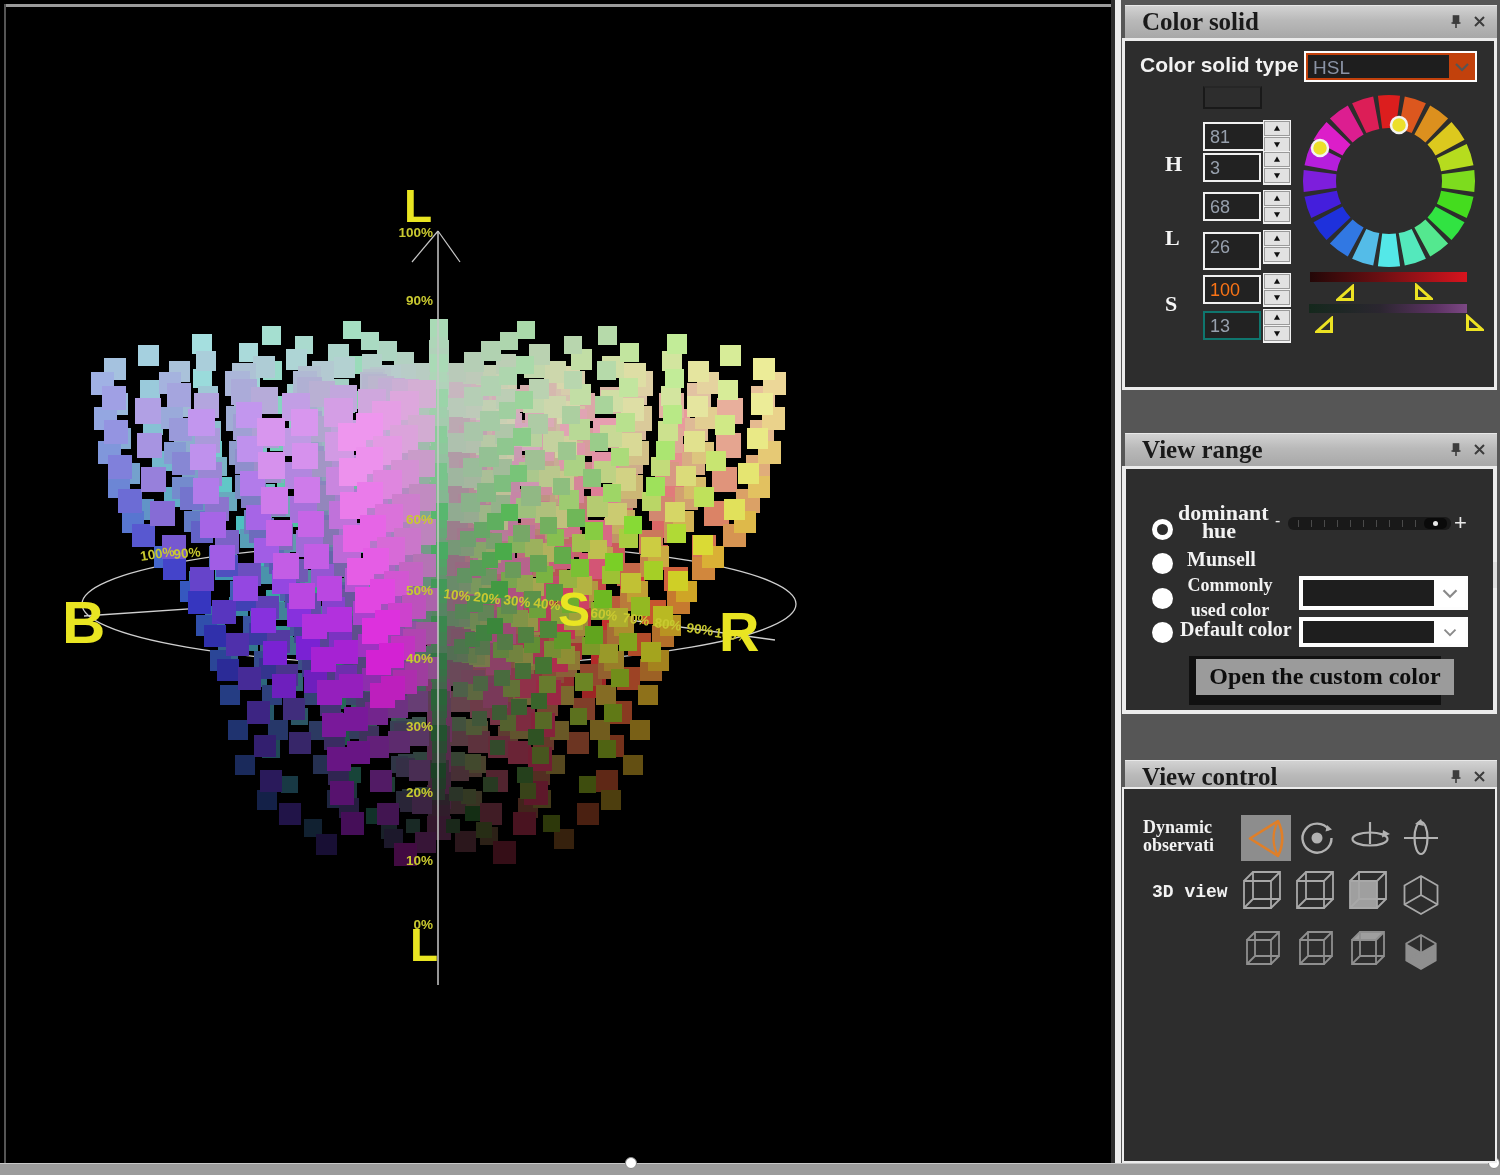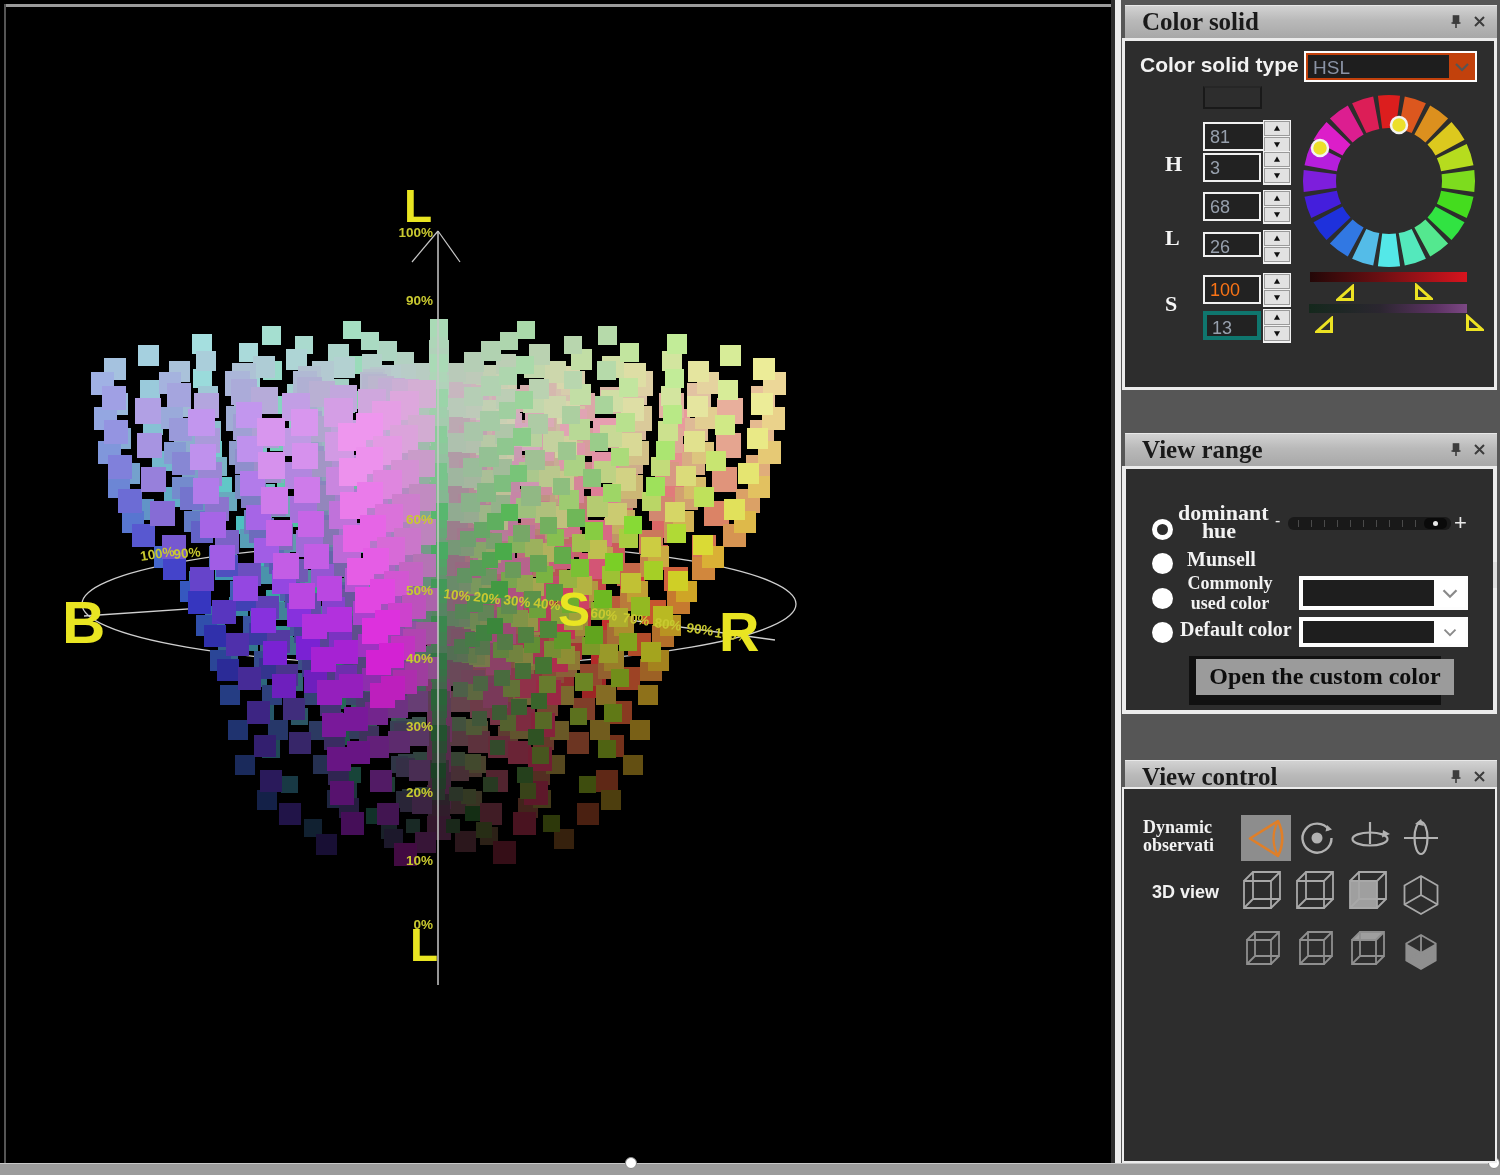--- a/index.html
+++ b/index.html
@@ -1377,41 +1377,41 @@
 <div style="position:absolute;left:1203px;top:192px;width:58px;height:29px;background:#222;border:2px solid #f0f0f0;">
     <div style="position:absolute;left:5px;top:3px;font:18px 'Liberation Sans',sans-serif;color:#97a0ad;">68</div>
   </div>
 <div style="position:absolute;left:1263px;top:190px;width:28px;height:34px;background:#f2f2f2;"></div>
 <svg width="26" height="15" viewBox="0 0 19 15" style="position:absolute;left:1264px;top:191px;background:#e2e2e2;border:1px solid #9a9a9a">
     <path d="M6 10 L13 10 L9.5 4 Z" fill="#111"></path>
   </svg>
 <svg width="26" height="15" viewBox="0 0 19 15" style="position:absolute;left:1264px;top:207px;background:#e2e2e2;border:1px solid #9a9a9a">
     <path d="M6 5 L13 5 L9.5 11 Z" fill="#111"></path>
   </svg>
-<div style="position:absolute;left:1203px;top:232px;width:58px;height:25px;background:#222;border:2px solid #f0f0f0;">
+<div style="position:absolute;left:1203px;top:232px;width:58px;height:38px;background:#222;border:2px solid #f0f0f0;">
     <div style="position:absolute;left:5px;top:3px;font:18px 'Liberation Sans',sans-serif;color:#97a0ad;">26</div>
   </div>
 <div style="position:absolute;left:1263px;top:230px;width:28px;height:34px;background:#f2f2f2;"></div>
 <svg width="26" height="15" viewBox="0 0 19 15" style="position:absolute;left:1264px;top:231px;background:#e2e2e2;border:1px solid #9a9a9a">
     <path d="M6 10 L13 10 L9.5 4 Z" fill="#111"></path>
   </svg>
 <svg width="26" height="15" viewBox="0 0 19 15" style="position:absolute;left:1264px;top:247px;background:#e2e2e2;border:1px solid #9a9a9a">
     <path d="M6 5 L13 5 L9.5 11 Z" fill="#111"></path>
   </svg>
 <div style="position:absolute;left:1203px;top:275px;width:58px;height:29px;background:#222;border:2px solid #f0f0f0;">
     <div style="position:absolute;left:5px;top:3px;font:18px 'Liberation Sans',sans-serif;color:#f97316;">100</div>
   </div>
 <div style="position:absolute;left:1263px;top:273px;width:28px;height:34px;background:#f2f2f2;"></div>
 <svg width="26" height="15" viewBox="0 0 19 15" style="position:absolute;left:1264px;top:274px;background:#e2e2e2;border:1px solid #9a9a9a">
     <path d="M6 10 L13 10 L9.5 4 Z" fill="#111"></path>
   </svg>
 <svg width="26" height="15" viewBox="0 0 19 15" style="position:absolute;left:1264px;top:290px;background:#e2e2e2;border:1px solid #9a9a9a">
     <path d="M6 5 L13 5 L9.5 11 Z" fill="#111"></path>
   </svg>
-<div style="position:absolute;left:1203px;top:311px;width:58px;height:29px;background:#222;border:4px solid #0f766e;">
+<div style="position:absolute;left:1203px;top:311px;width:58px;height:29px;background:#222;border:2px solid #0f766e;">
     <div style="position:absolute;left:5px;top:3px;font:18px 'Liberation Sans',sans-serif;color:#97a0ad;">13</div>
   </div>
 <div style="position:absolute;left:1263px;top:309px;width:28px;height:34px;background:#f2f2f2;"></div>
 <svg width="26" height="15" viewBox="0 0 19 15" style="position:absolute;left:1264px;top:310px;background:#e2e2e2;border:1px solid #9a9a9a">
     <path d="M6 10 L13 10 L9.5 4 Z" fill="#111"></path>
   </svg>
 <svg width="26" height="15" viewBox="0 0 19 15" style="position:absolute;left:1264px;top:326px;background:#e2e2e2;border:1px solid #9a9a9a">
     <path d="M6 5 L13 5 L9.5 11 Z" fill="#111"></path>
   </svg>
 <div style="position:absolute;left:1165px;top:151px;font:bold 22px 'Liberation Serif',serif;color:#f5f5f5;">H</div>
@@ -1467,21 +1467,21 @@
   </div>
 <div style="position:absolute;left:1122px;top:466px;width:375px;height:248px;background:#ececec;"></div>
 <div style="position:absolute;left:1126px;top:469px;width:367px;height:241px;background:#2d2d2d;"></div>
 <div style="position:absolute;left:1152px;top:519px;width:21px;height:21px;border-radius:50%;background:#fff;"></div>
 <div style="position:absolute;left:1157px;top:524px;width:11px;height:11px;border-radius:50%;background:#2d2d2d;"></div>
 <div style="position:absolute;left:1152px;top:553px;width:21px;height:21px;border-radius:50%;background:#fff;"></div>
 <div style="position:absolute;left:1152px;top:588px;width:21px;height:21px;border-radius:50%;background:#fff;"></div>
 <div style="position:absolute;left:1152px;top:622px;width:21px;height:21px;border-radius:50%;background:#fff;"></div>
 <div style="position:absolute;left:1178px;top:504px;width:82px;text-align:center;font-size:22px;line-height:18px;font-family:'Liberation Serif',serif;font-weight:bold;color:#f2f2f2;">dominant<br>hue</div>
 <div style="position:absolute;left:1187px;top:548px;font-size:20px;font-family:'Liberation Serif',serif;font-weight:bold;color:#f2f2f2;">Munsell</div>
-<div style="position:absolute;left:1180px;top:573px;width:100px;text-align:center;font-size:18px;line-height:20px;font-family:'Liberation Serif',serif;font-weight:bold;color:#f2f2f2;">Commonly<br>used color</div>
+<div style="position:absolute;left:1180px;top:573px;width:100px;text-align:center;font-size:18px;line-height:25px;font-family:'Liberation Serif',serif;font-weight:bold;color:#f2f2f2;">Commonly<br>used color</div>
 <div style="position:absolute;left:1180px;top:618px;font-size:20px;font-family:'Liberation Serif',serif;font-weight:bold;color:#f2f2f2;">Default color</div>
 <div style="position:absolute;left:1275px;top:512px;font-size:16px;color:#e8e8e8;">-</div>
 <div style="position:absolute;left:1288px;top:517px;width:163px;height:13px;background:#191919;border-radius:6px;">
     <div style="position:absolute;left:10px;top:3px;width:1px;height:7px;background:#4a4a4a;"></div>
     <div style="position:absolute;left:23px;top:3px;width:1px;height:7px;background:#4a4a4a;"></div>
     <div style="position:absolute;left:36px;top:3px;width:1px;height:7px;background:#4a4a4a;"></div>
     <div style="position:absolute;left:49px;top:3px;width:1px;height:7px;background:#4a4a4a;"></div>
     <div style="position:absolute;left:62px;top:3px;width:1px;height:7px;background:#4a4a4a;"></div>
     <div style="position:absolute;left:75px;top:3px;width:1px;height:7px;background:#4a4a4a;"></div>
     <div style="position:absolute;left:88px;top:3px;width:1px;height:7px;background:#4a4a4a;"></div>
@@ -1514,21 +1514,21 @@
     <svg width="40" height="20" viewBox="0 0 40 20" style="position:absolute;right:10px;top:7px">
       <g stroke="#3c3c3c" stroke-width="1.6" fill="none">
         <rect x="6.5" y="3" width="5" height="7" fill="#3c3c3c"></rect>
         <path d="M4.5 10 L13.5 10 M9 10 L9 15"></path>
         <path d="M28 4 L37 13 M37 4 L28 13" stroke-width="2"></path>
       </g>
     </svg>
   </div>
 <div style="position:absolute;left:1122px;top:787px;width:375px;height:376px;background:#2d2d2d;border:2px solid #ececec;"></div>
 <div style="position:absolute;left:1143px;top:818px;font-size:18px;line-height:18px;font-family:'Liberation Serif',serif;font-weight:bold;color:#f2f2f2;">Dynamic<br>observati</div>
-<div style="position:absolute;left:1152px;top:882px;font-size:18px;font-family:Liberation Sans, sans-serif;font-weight:bold;color:#f2f2f2;">3D view</div>
+<div style="position:absolute;left:1152px;top:882px;font-size:18px;font-family:Liberation Mono, monospace;font-weight:bold;color:#f2f2f2;">3D view</div>
 <svg width="380" height="200" viewBox="0 0 380 200" style="position:absolute;left:1120px;top:800px;">
     <rect x="121" y="15" width="50" height="46" fill="#8d8d8d"></rect>
     <path d="M130 38.5 L158 21 Q166.5 38.5 158 56 Z" fill="none" stroke="#e07f28" stroke-width="2.6" stroke-linejoin="round"></path>
     <path d="M158 21 Q149 38.5 158 56" fill="none" stroke="#e07f28" stroke-width="2.2"></path>
     <circle cx="197" cy="38" r="5.5" fill="#b2b2b2"></circle>
     <path d="M209 30 A 14.5 14.5 0 1 0 211.5 38" fill="none" stroke="#b2b2b2" stroke-width="2.4"></path>
     <path d="M207 25 L212 29.5 L205.5 31.5 Z" fill="#b2b2b2"></path>
     <ellipse cx="250" cy="39" rx="17.5" ry="6.5" fill="none" stroke="#b2b2b2" stroke-width="2.2"></ellipse>
     <line x1="250" y1="22" x2="250" y2="44" stroke="#b2b2b2" stroke-width="2.2"></line>
     <path d="M263 30 L270 34 L262 37.5" fill="#b2b2b2"></path>

